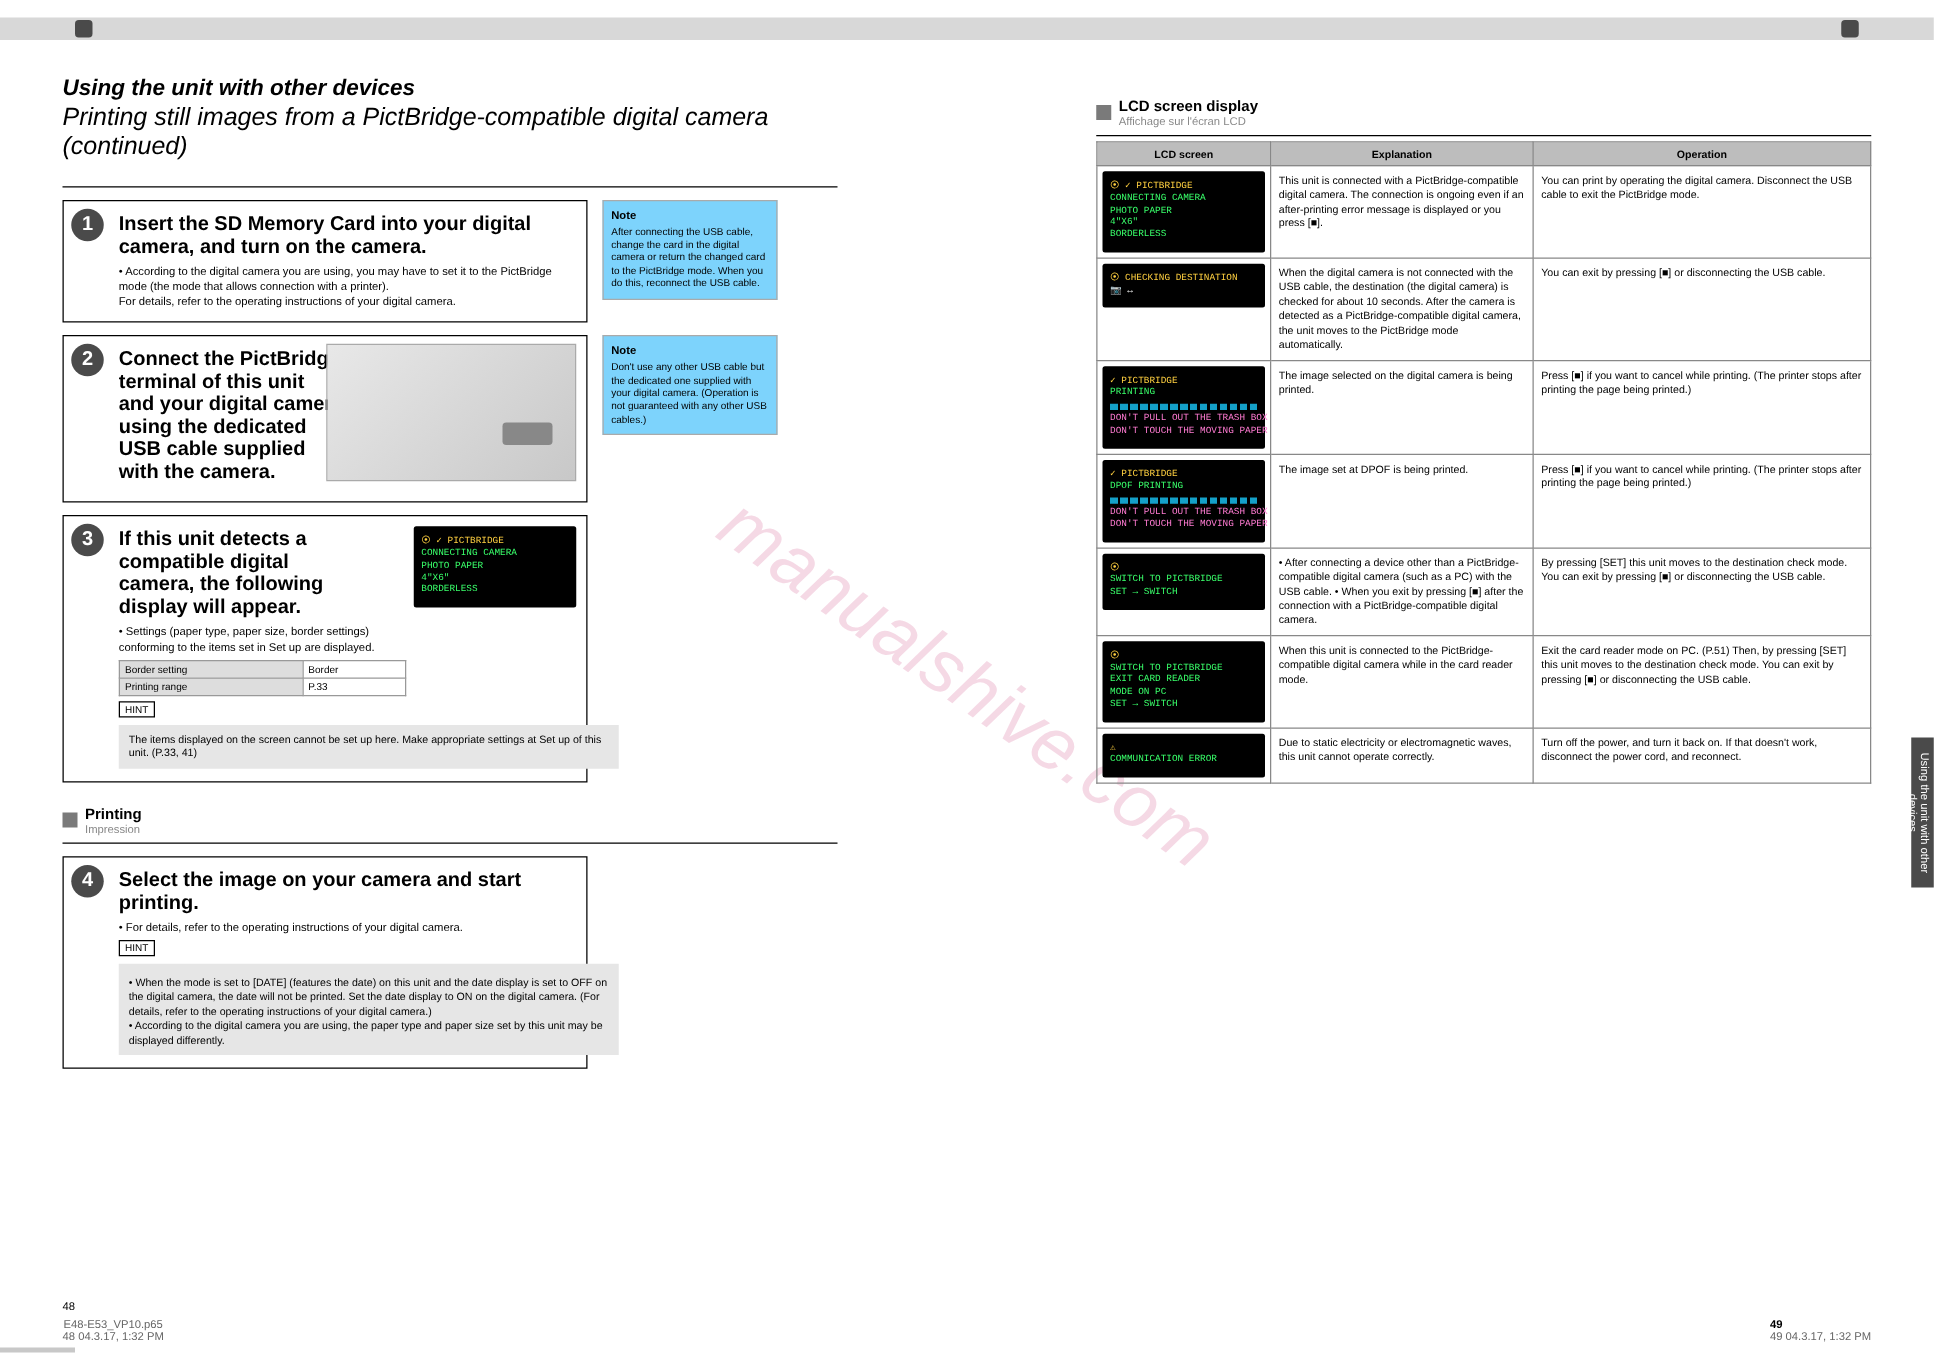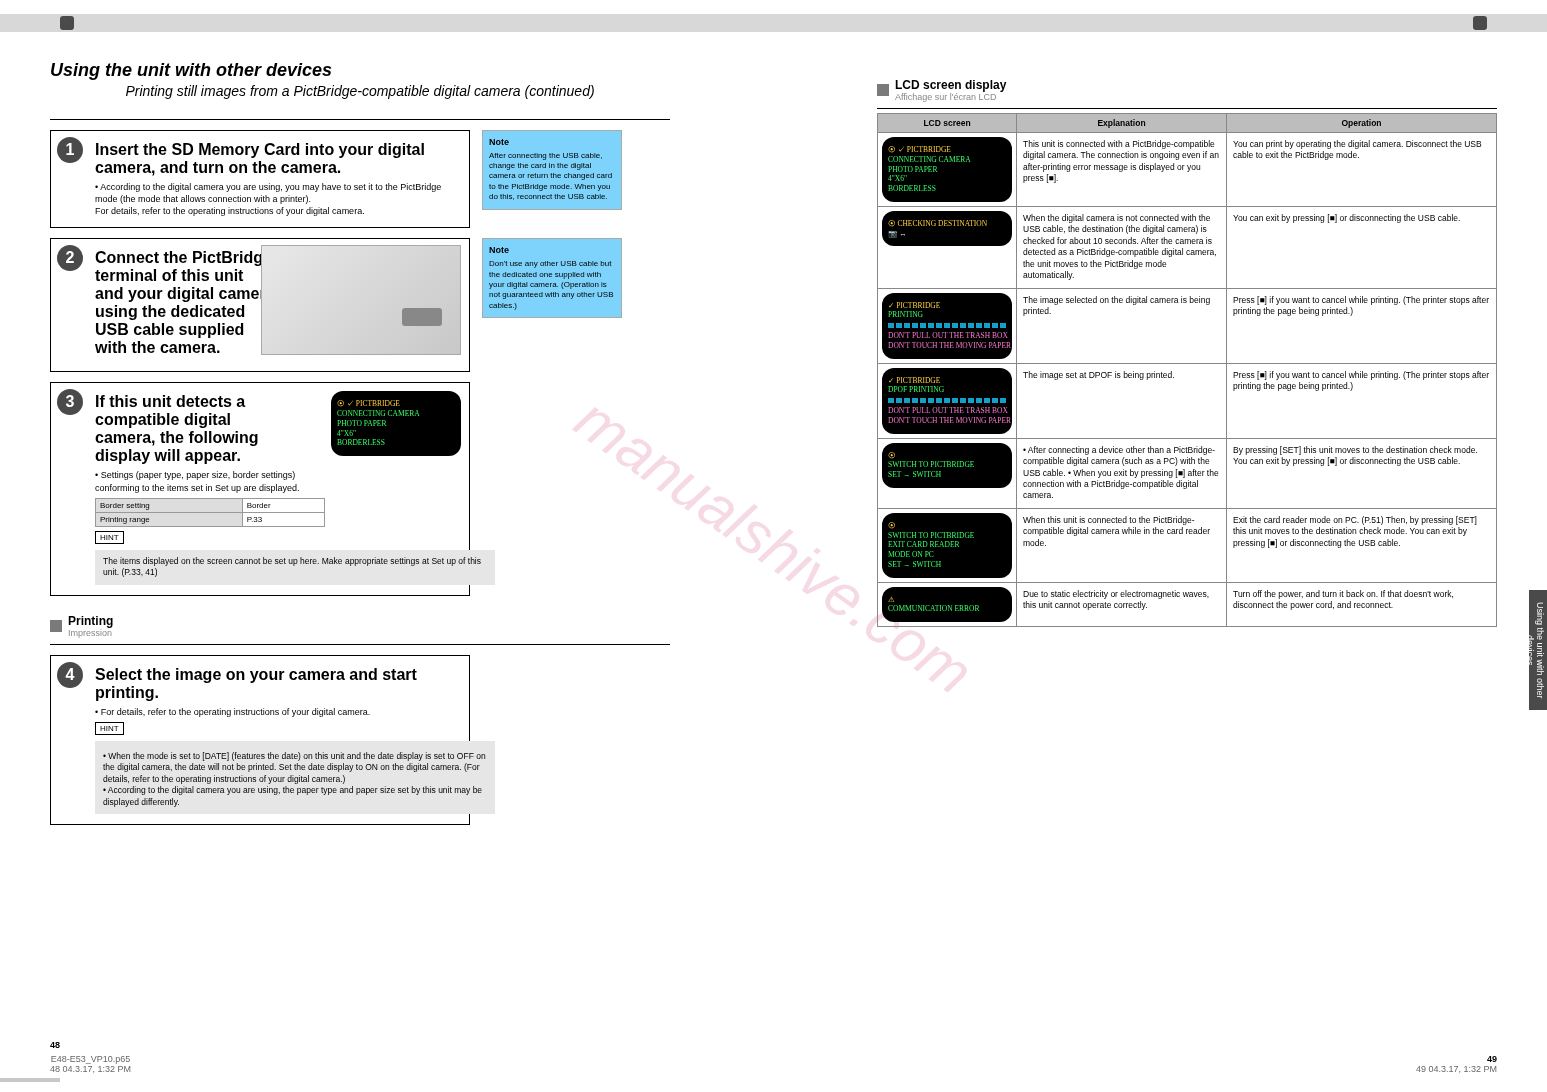--- a/index.html
+++ b/index.html
@@ -44,21 +44,21 @@
     background: #4a4a4a;
     color: #fff;
     writing-mode: vertical-rl;
     font-size: 9px;
     text-align: center;
     padding: 6px 2px;
   }
 
   .header-area { margin-bottom: 20px; }
   .header-title { font-size: 18px; font-weight: bold; font-style: italic; }
-  .header-sub { font-size: 14px; font-style: italic; margin-top: 2px; text-align: center; }
+  .header-sub { font-size: 20px; font-style: italic; margin-top: 2px; }
 
   .section-row {
     display: flex;
     align-items: center;
     margin: 18px 0 6px 0;
   }
   .sq {
     width: 12px; height: 12px;
     background: #7a7a7a;
     margin-right: 6px;
@@ -114,25 +114,25 @@
     right: 18px; bottom: 28px;
     width: 40px; height: 18px;
     background: #888;
     border-radius: 3px;
   }
 
   .lcd {
     width: 130px;
     background: #000;
     color: #39ff6a;
-    font-family: Liberation Serif, serif;
+    font-family: Liberation Mono, monospace;
     font-size: 7.5px;
     line-height: 1.3;
     padding: 8px 6px;
-    border-radius: 12px;
+    border-radius: 2px;
   }
   .lcd .yellow { color: #ffd040; }
   .lcd .pink { color: #ff7bd2; }
   .lcd .white { color: #eee; }
   .lcd .row { white-space: nowrap; }
   .lcd .bar {
     height: 5px;
     background: repeating-linear-gradient(90deg,#14a0c8 0 6px,#000 6px 8px);
     margin: 3px 0;
   }
@@ -192,21 +192,21 @@
   .msg-table td.lcd-cell { width: 130px; padding: 4px; }
   .msg-table td.desc-cell { width: 210px; }
 
   .footer-l, .footer-r {
     position: absolute;
     bottom: 18px;
     font-size: 9px;
     color: #666;
   }
   .footer-l { left: 50px; }
-  .footer-r { right: 50px; text-align: right; }
+  .footer-r { right: 50px; }
   .footer-bar {
     position: absolute;
     bottom: 10px;
     height: 4px;
     background: #c8c8c8;
     width: 60px;
   }
   .footer-bar.l { left: 0; }
 
   .watermark {
@@ -423,21 +423,21 @@
           <td class="desc-cell">Due to static electricity or electromagnetic waves, this unit cannot operate correctly.</td>
           <td>Turn off the power, and turn it back on. If that doesn't work, disconnect the power cord, and reconnect.</td>
         </tr>
       </tbody>
   </table>
 </div>
 
 <div class="side-tab">Using the unit with other devices</div>
 
 <div class="footer-l">
-  <span style="font-weight:bold; color:#000;margin-top:18px;">48</span>
+  <span style="font-weight:normal; color:#000;margin-top:18px;">48</span>
   <div style="margin-top:4px;text-align:center;">E48-E53_VP10.p65</div>
   <div>48                                   04.3.17, 1:32 PM</div>
 </div>
 <div class="footer-bar l"></div>
 <div class="footer-r">
   <span style="font-weight:bold; color:#000;">49</span>
   <div>49                                   04.3.17, 1:32 PM</div>
 </div>
 
 </body></html>

